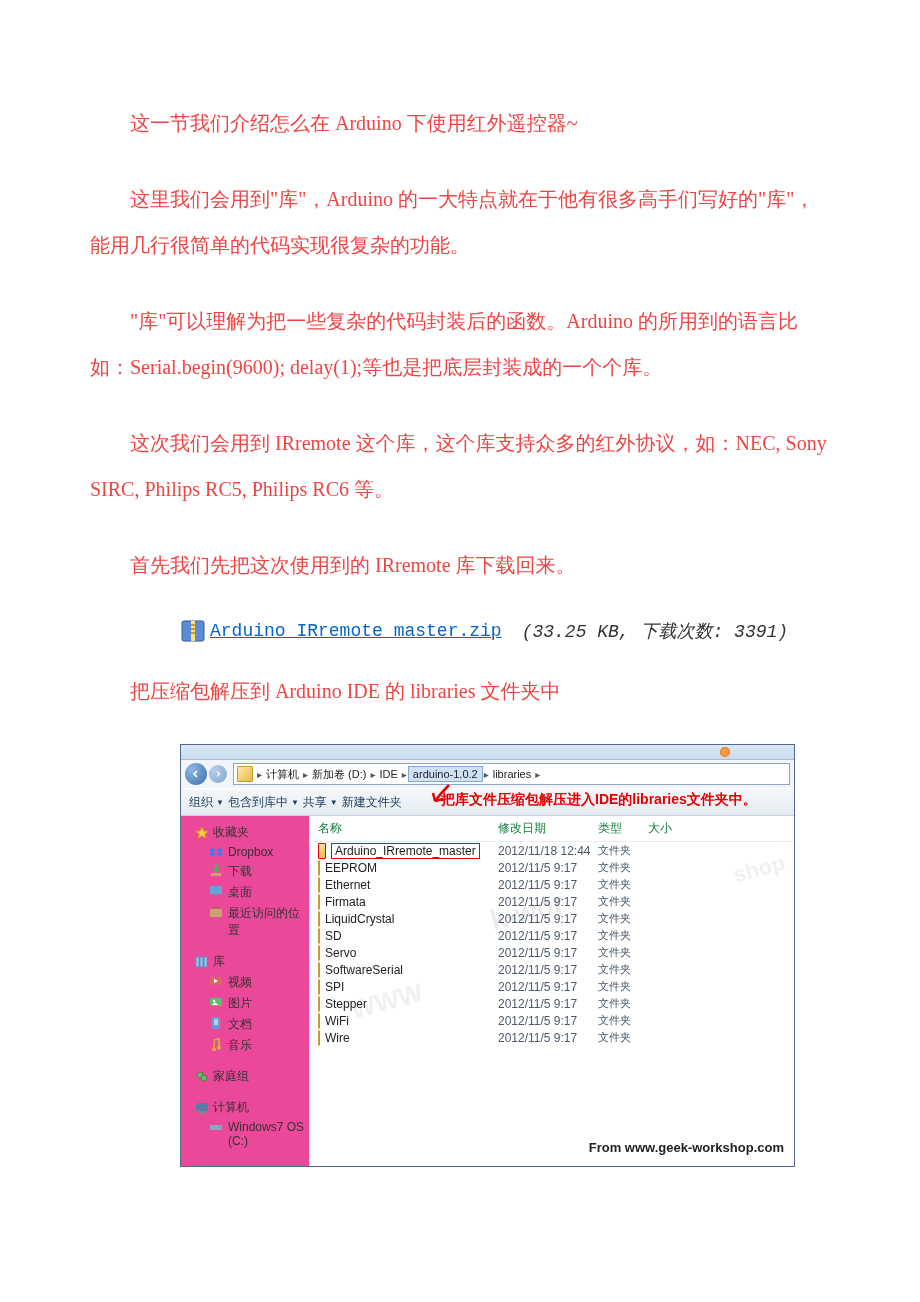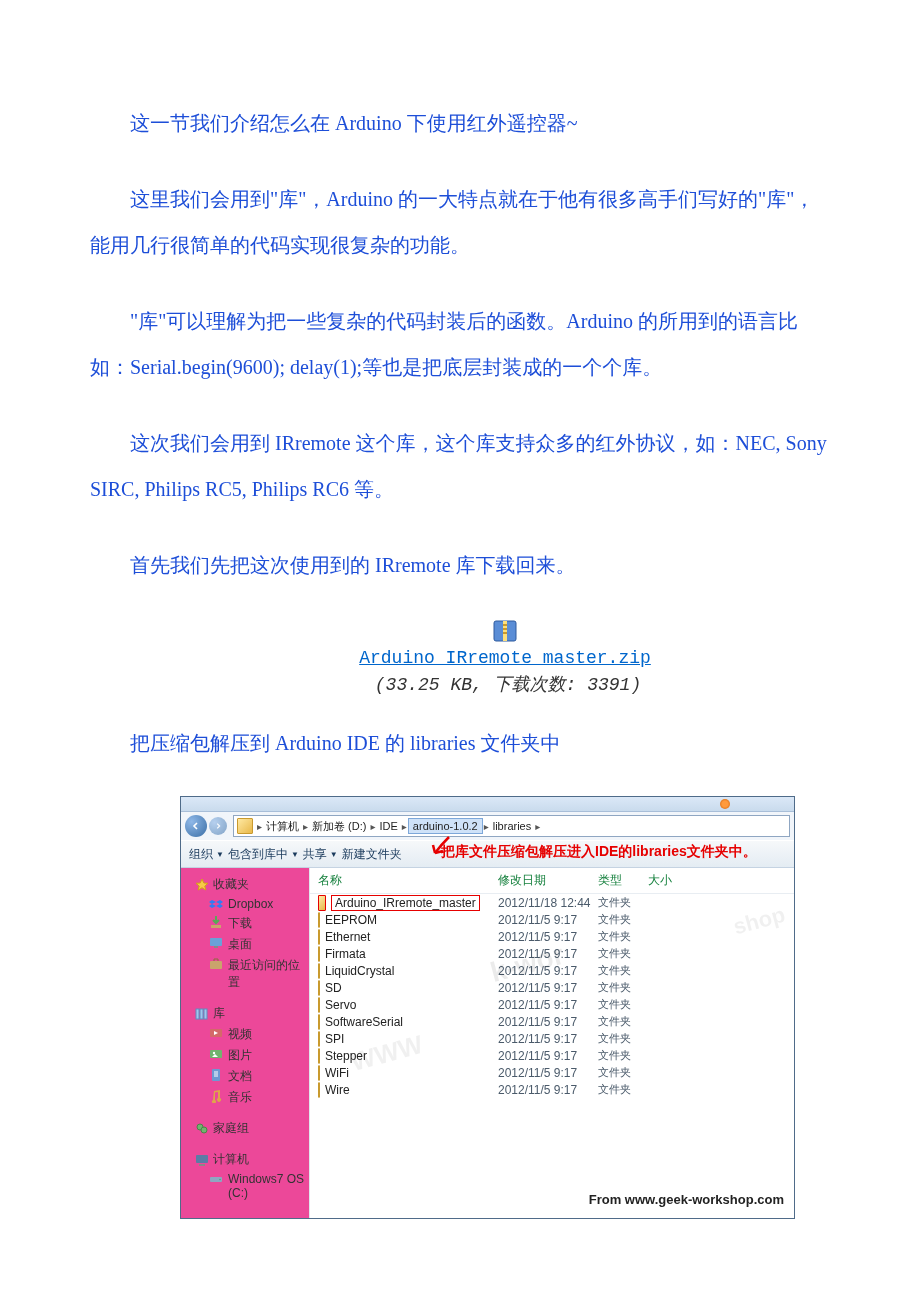--- a/index.html
+++ b/index.html
@@ -8,50 +8,49 @@
     background: #ffffff;
     font-family: "SimSun", "宋体", serif;
     width: 920px;
   }
   .page {
     padding: 100px 90px 40px 90px;
   }
   .para {
     font-size: 20px;
     line-height: 2.3;
-    color: #1d4ed8;
+    color: #ef4444;
     margin: 0 0 30px 0;
     text-indent: 2em;
   }
   .link-row {
     margin: 0 0 24px 90px;
     font-size: 20px;
     display: flex;
     align-items: center;
     gap: 4px;
-    flex-direction: column;
   }
   .zip-icon {
     width: 26px;
     height: 26px;
     display: inline-block;
     flex-shrink: 0;
   }
   .zip-link {
     color: #0066cc;
     text-decoration: underline;
     font-family: "Courier New", monospace;
     font-size: 18px;
   }
   .zip-meta {
     font-style: italic;
     font-family: "Courier New", monospace;
     font-size: 18px;
     color: #333;
-    margin-left: 6px;
+    margin-left: 16px;
   }
   .explorer-wrap {
     margin: 10px 0 0 90px;
     width: 615px;
   }
   .explorer {
     border: 1px solid #4f6b89;
     background: linear-gradient(to bottom, #e8eef6, #fff);
     font-family: "Microsoft YaHei", Tahoma, sans-serif;
     font-size: 12px;

